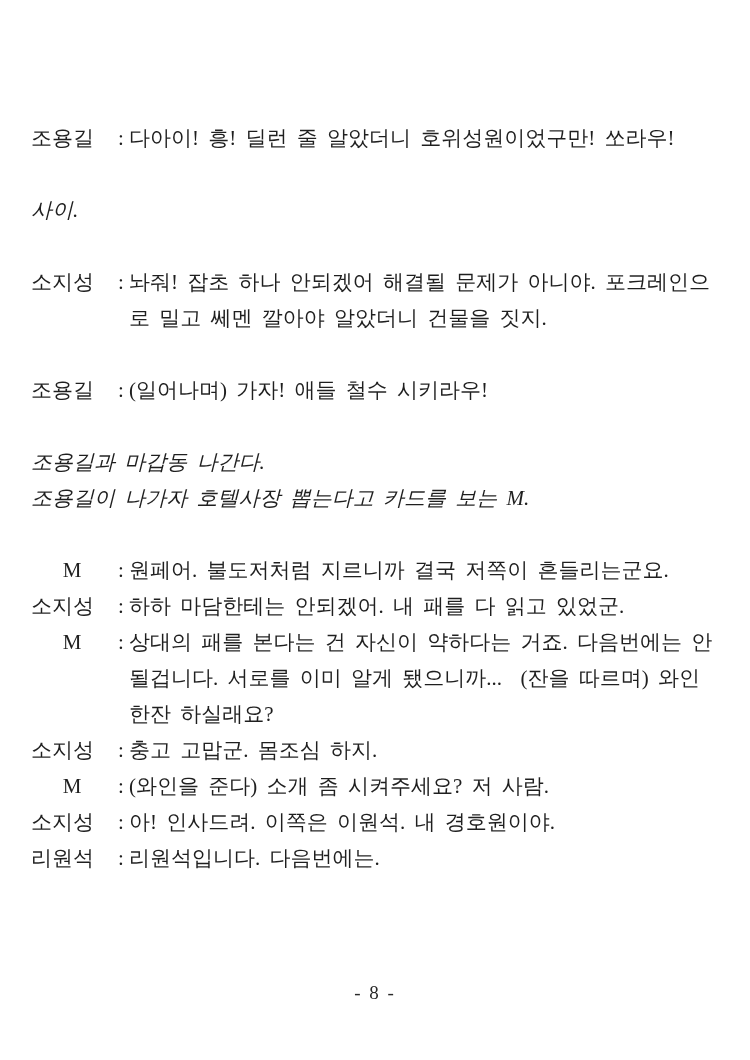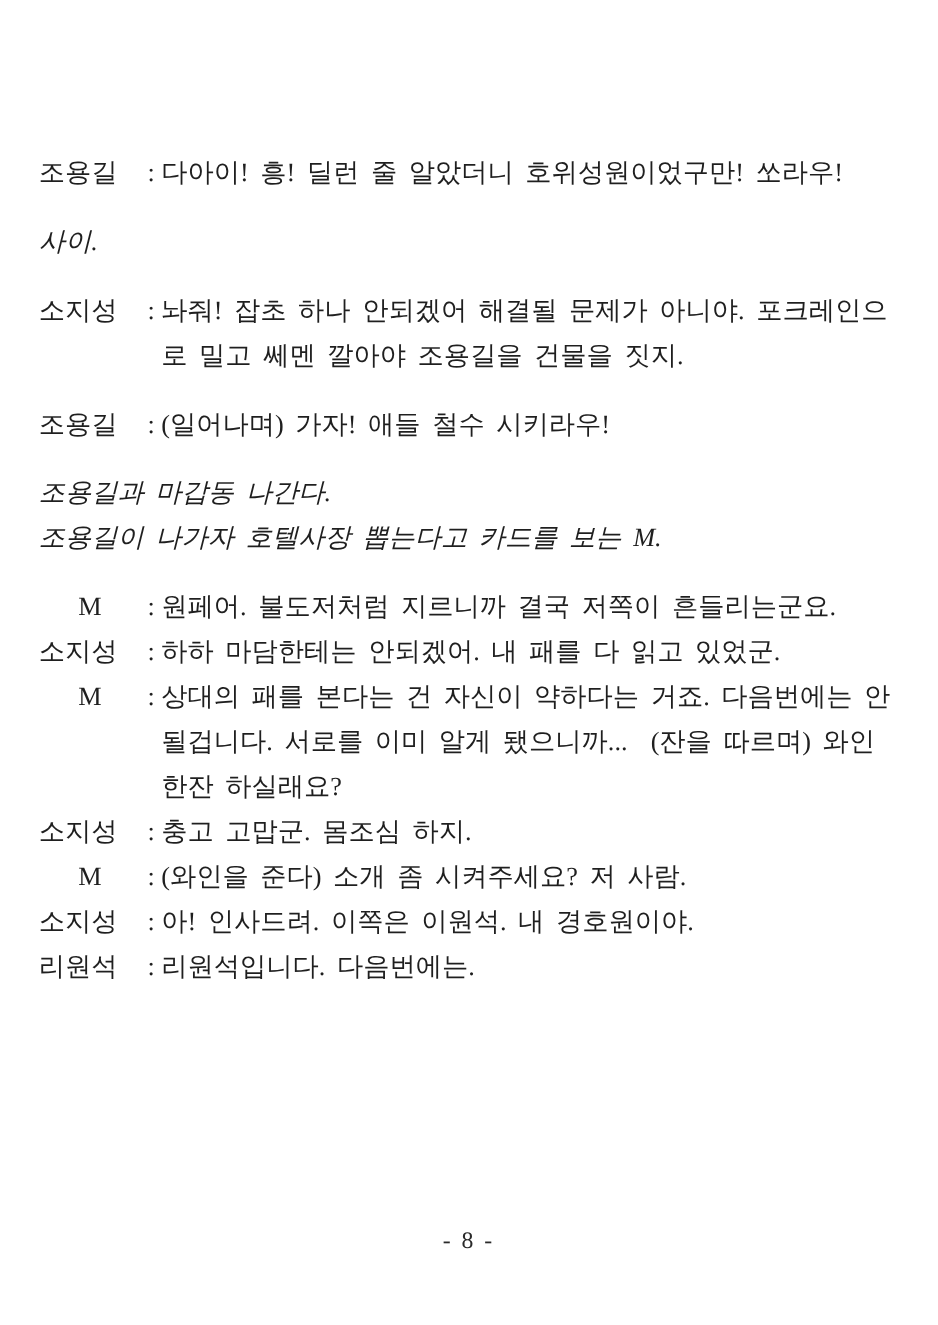--- a/index.html
+++ b/index.html
@@ -29,21 +29,21 @@
     pointer-events: none;
   }
   .page-body {
     position: relative;
     z-index: 1;
     padding: 120px 28px 0 31px;
     font-size: 21px;
     word-spacing: 4px;
   }
   .block { margin: 0; }
-  .block.spaced { margin-top: 19px; }
+  .block.spaced { margin-top: 36px; }
   .line {
     display: flex;
     line-height: 36px;
     white-space: nowrap;
     justify-content: flex-end;
   }
   .speaker {
     flex: 0 0 82px;
     width: 82px;
   }
@@ -90,21 +90,21 @@
     </div>
     <div class="block dialogue spaced">
       <div class="line">
         <span class="speaker">소지성</span>
         <span class="colon">:</span>
         <span class="dialogue-text">놔줘! 잡초 하나 안되겠어 해결될 문제가 아니야. 포크레인으</span>
       </div>
       <div class="line">
         <span class="speaker"></span>
         <span class="colon"></span>
-        <span class="dialogue-text">로 밀고 쎄멘 깔아야 조용길을 건물을 짓지.</span>
+        <span class="dialogue-text">로 밀고 쎄멘 깔아야 알았더니 건물을 짓지.</span>
       </div>
     </div>
     <div class="block dialogue spaced">
       <div class="line">
         <span class="speaker">조용길</span>
         <span class="colon">:</span>
         <span class="dialogue-text">(일어나며) 가자! 애들 철수 시키라우!</span>
       </div>
     </div>
     <div class="block direction spaced">

